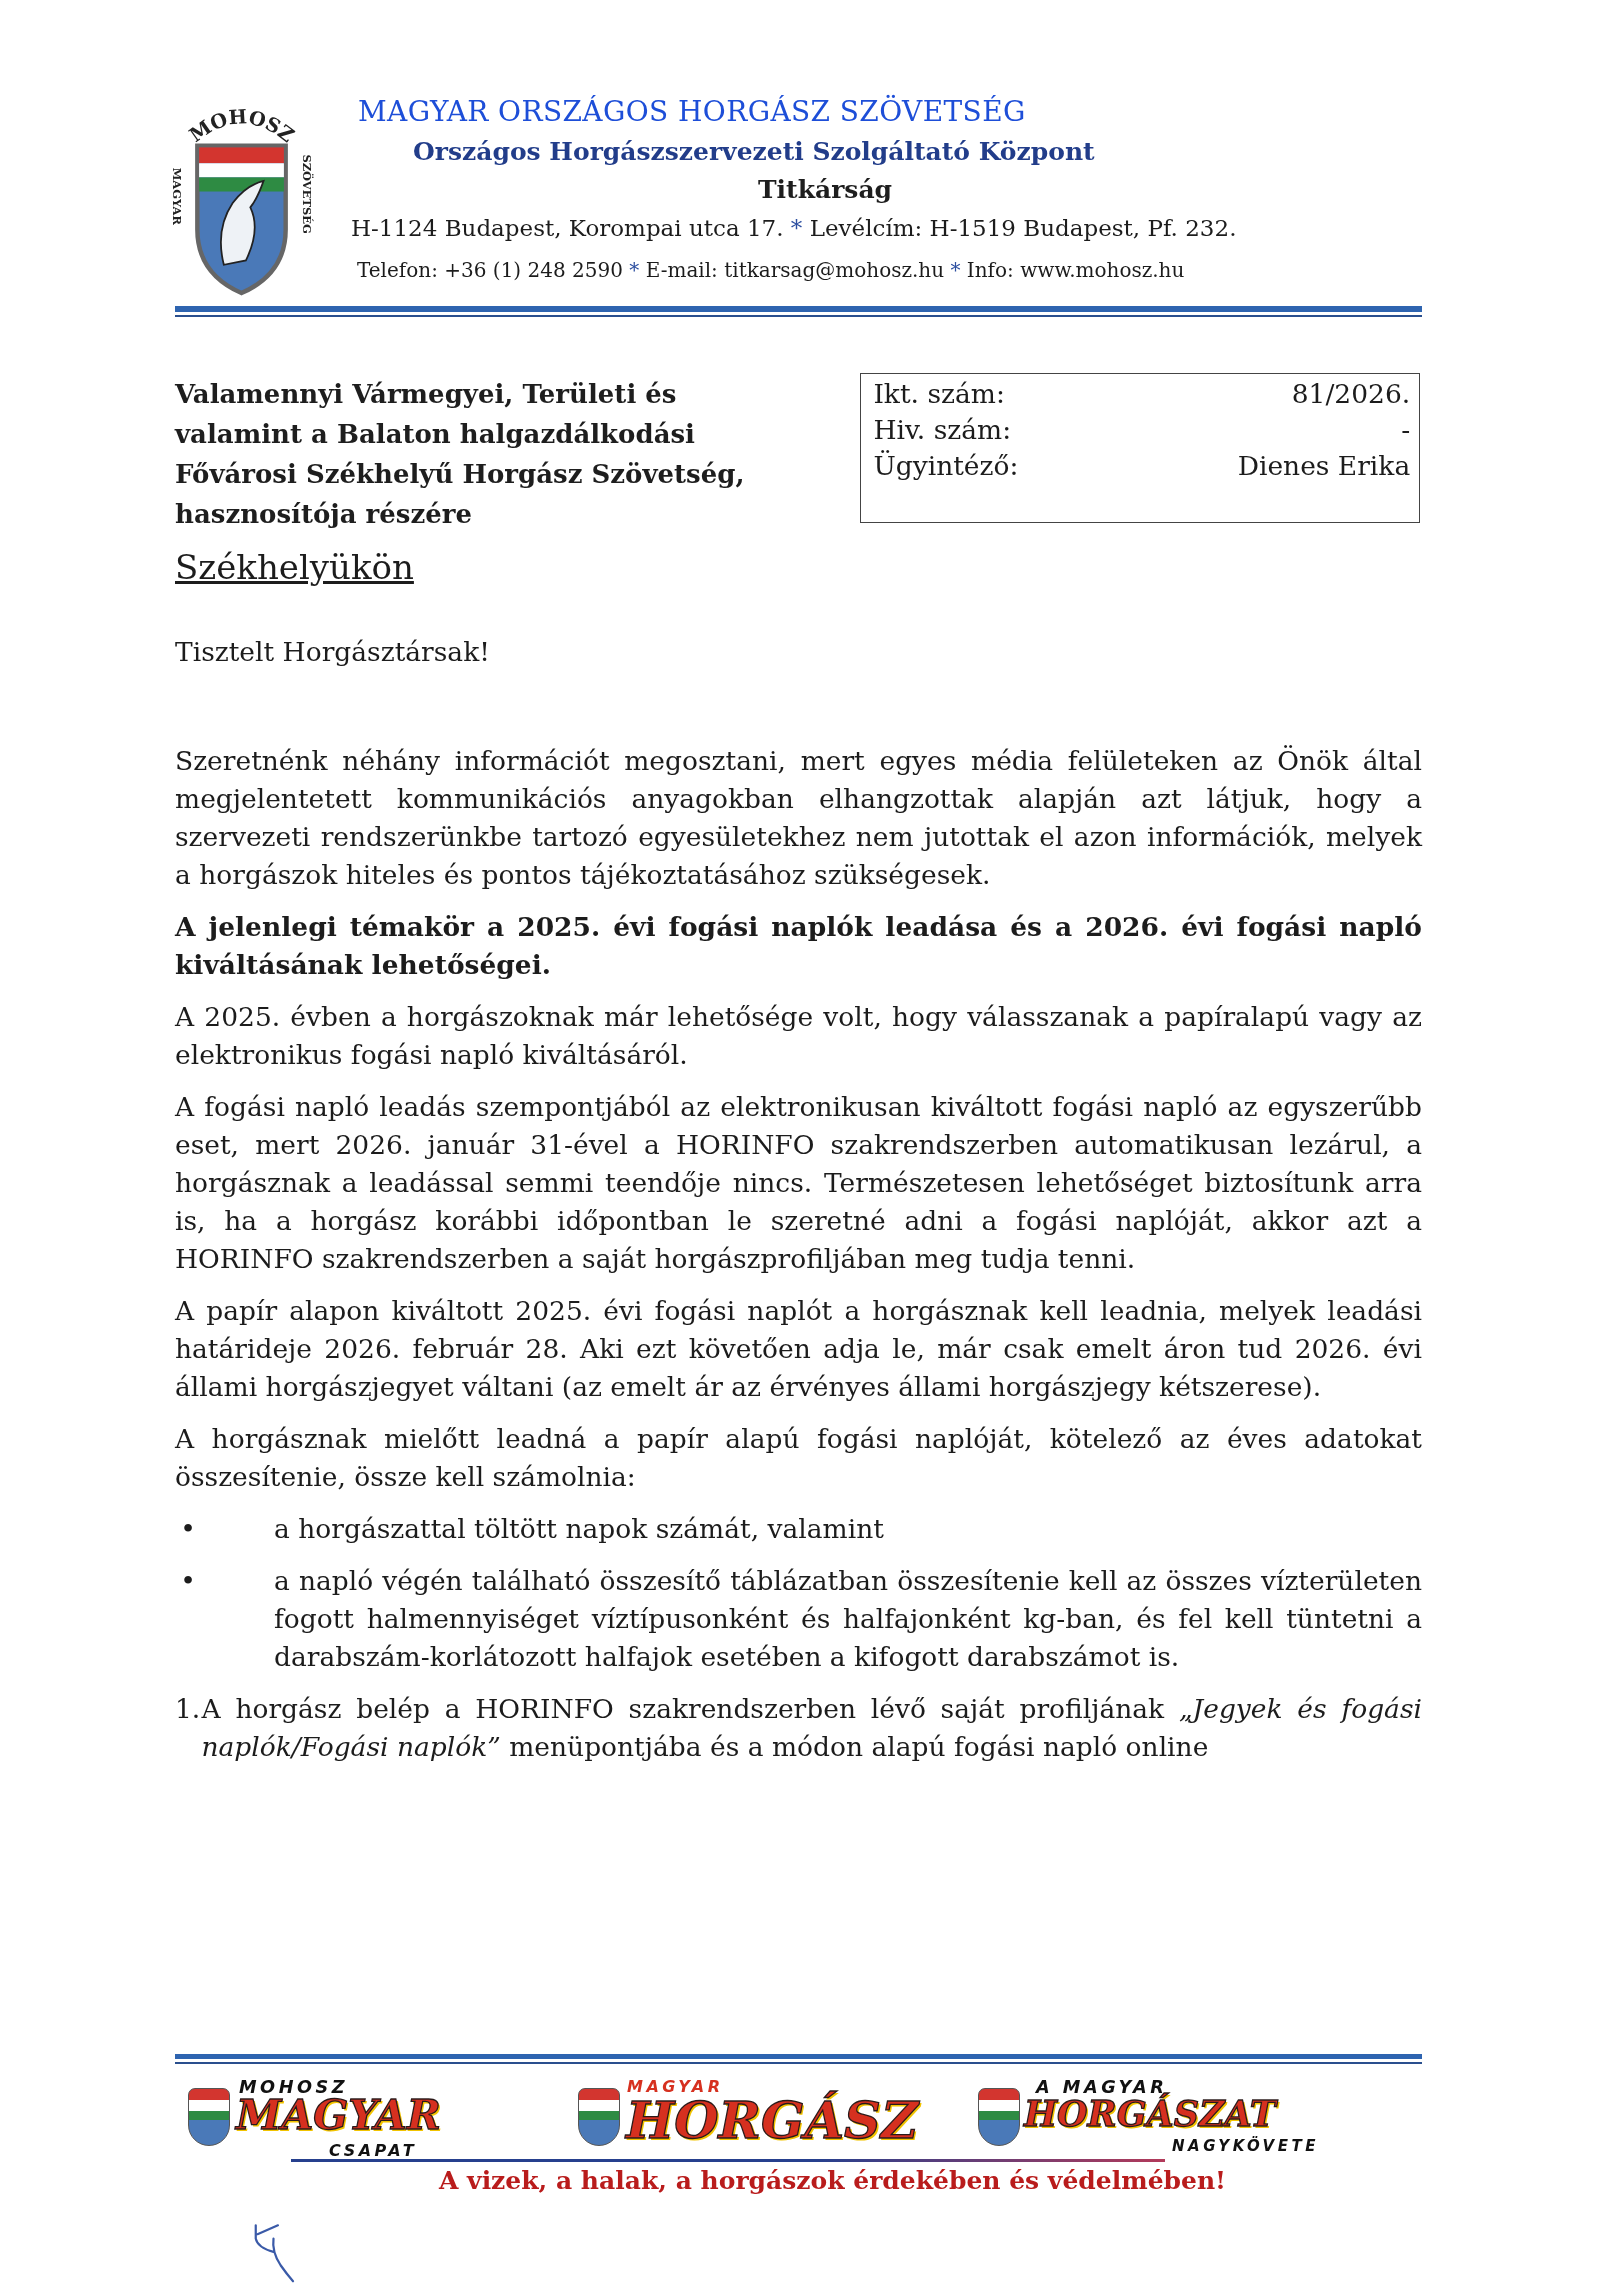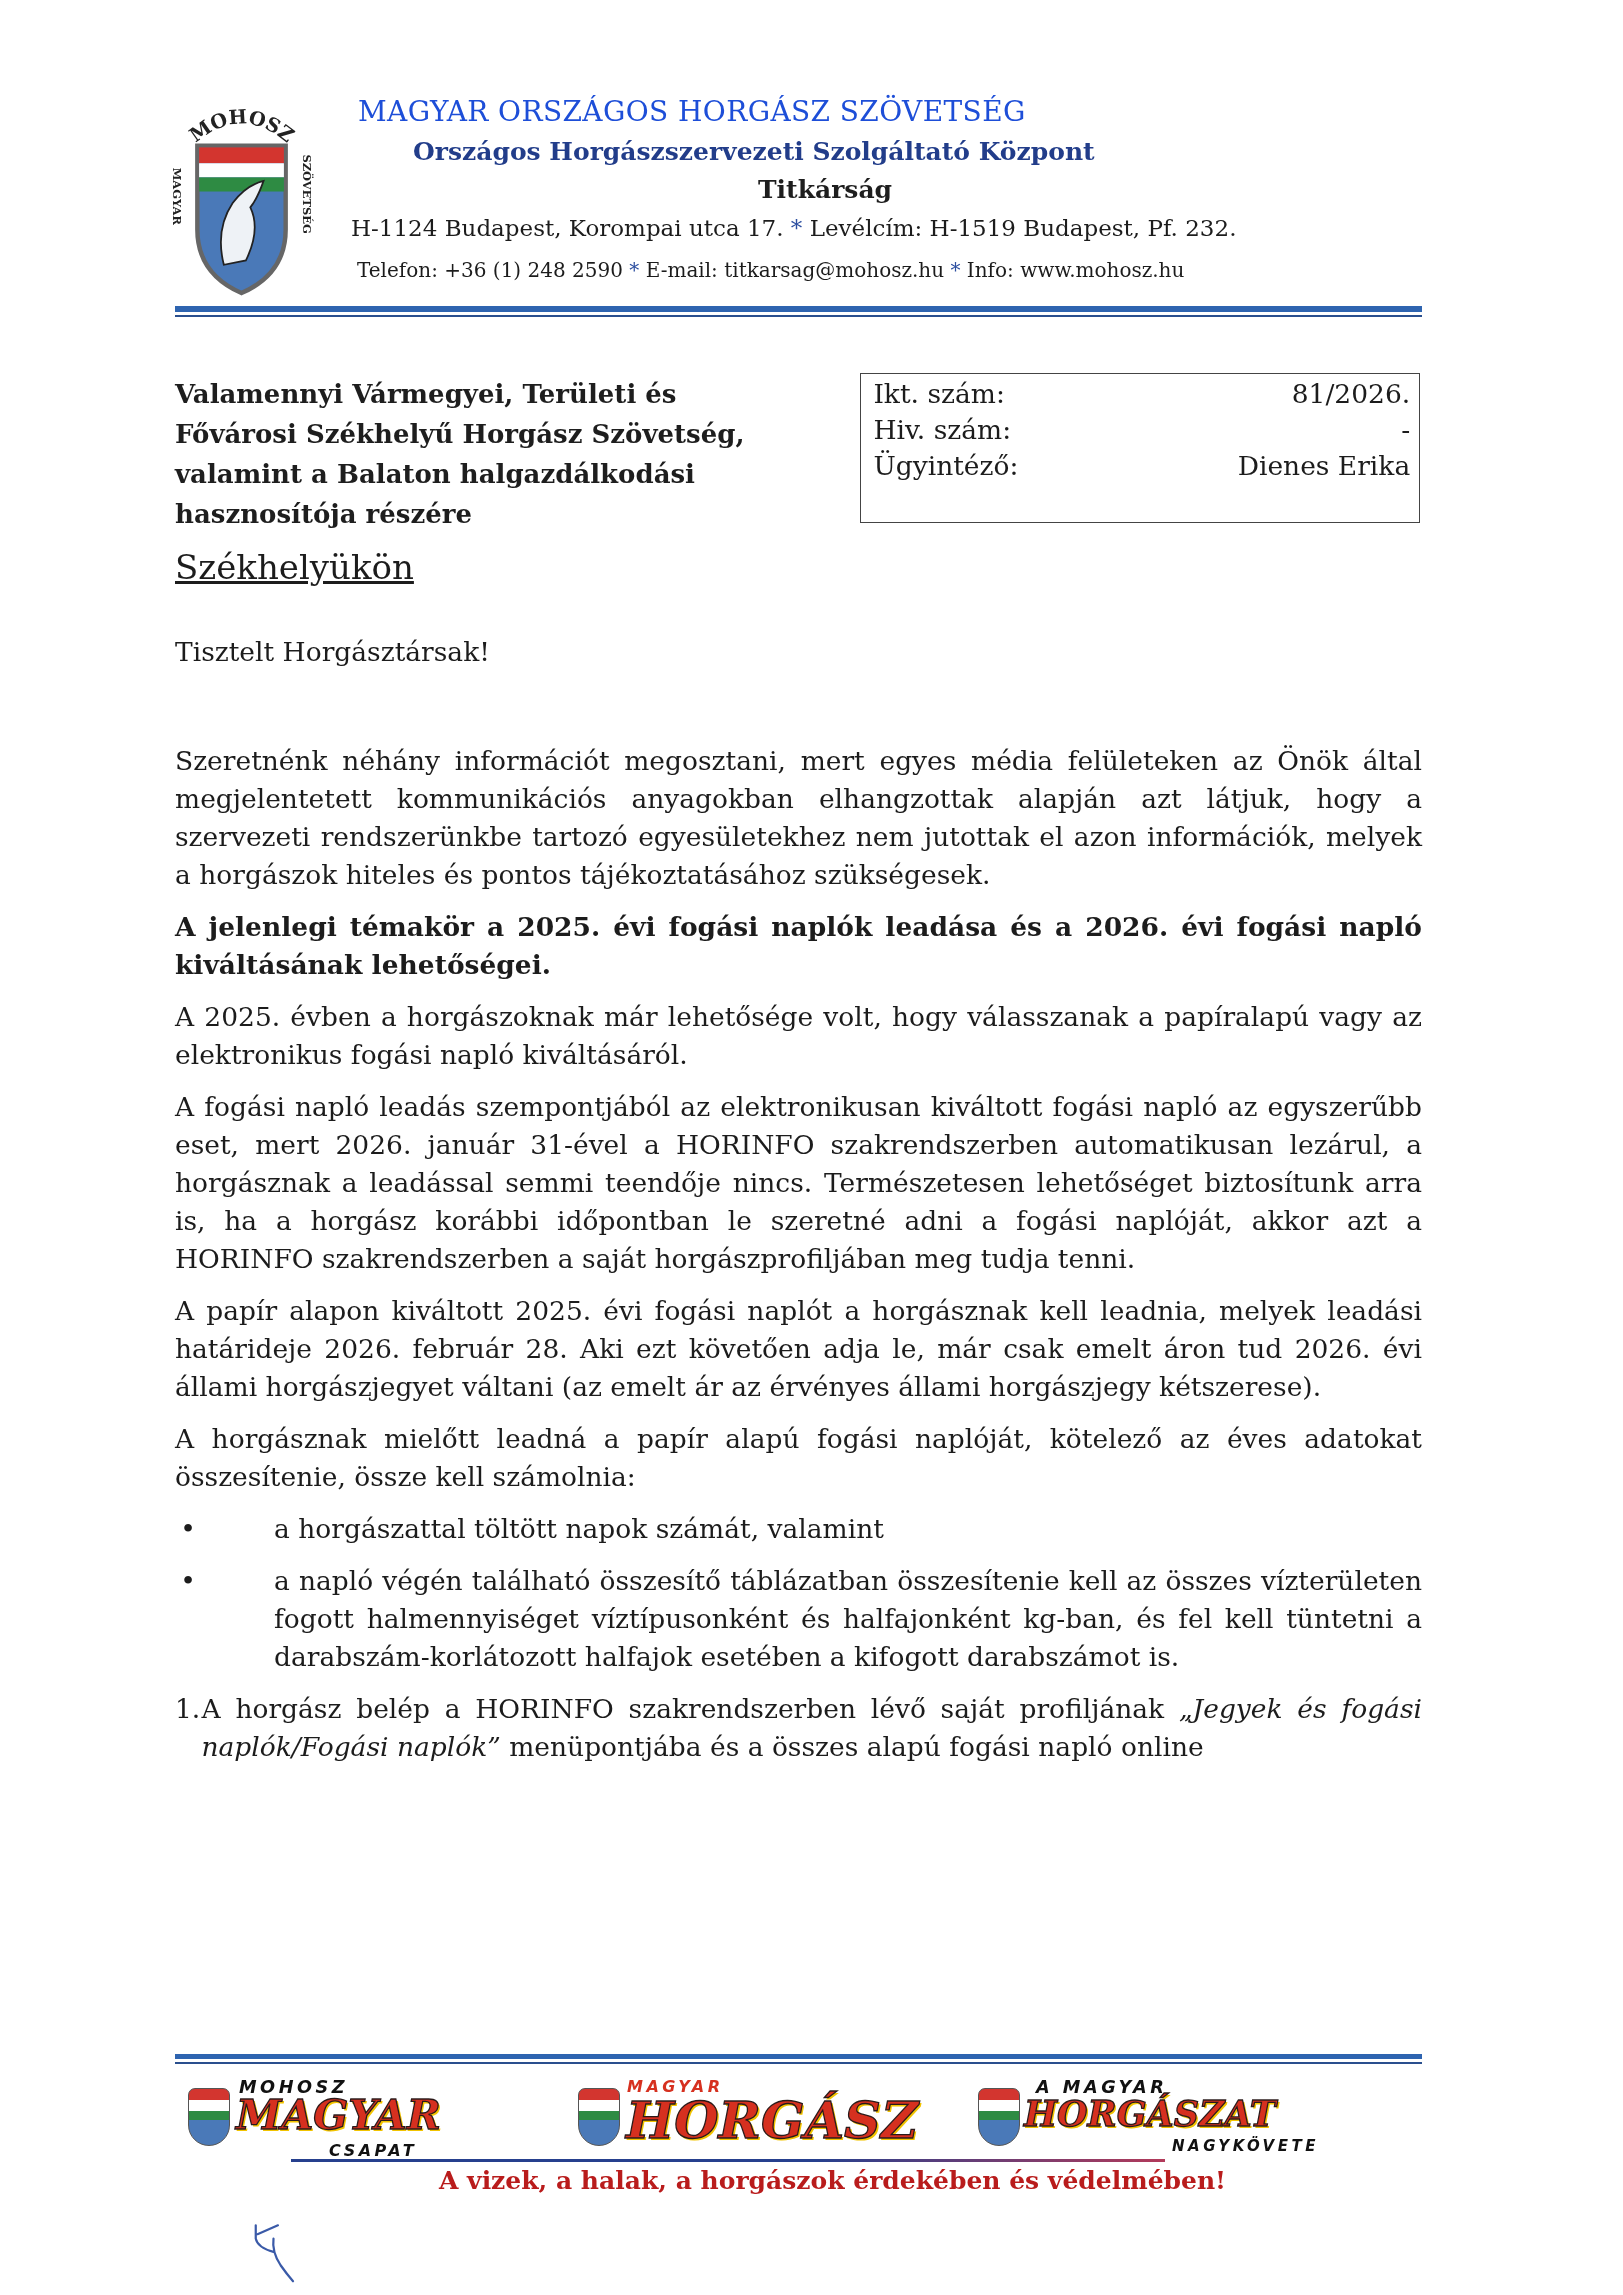--- a/index.html
+++ b/index.html
@@ -87,22 +87,22 @@
   <span>Info: www.mohosz.hu</span>
 </div>
 <div class="abs rule" style="top:306px;">
   <div class="thick"></div>
     <div class="gap"></div>
     <div class="thin"></div>
 </div>
 
 <div class="abs addressee">
   <div>Valamennyi Vármegyei, Területi és</div>
+  <div>valamint a Balaton halgazdálkodási</div>
   <div>Fővárosi Székhelyű Horgász Szövetség,</div>
-  <div>valamint a Balaton halgazdálkodási</div>
   <div>hasznosítója részére</div>
 </div>
 <div class="abs seat">Székhelyükön</div>
 
 <div class="abs refbox">
   <div class="ref-row">
     <span>Ikt. szám:</span>
     <span>81/2026.</span>
   </div>
   <div class="ref-row">
@@ -129,21 +129,21 @@
       <span class="bullet">•</span>
       <span>a horgászattal töltött napok számát, valamint</span>
     </li>
     <li>
       <span class="bullet">•</span>
       <span>a napló végén található összesítő táblázatban összesítenie kell az összes vízterületen fogott halmennyiséget víztípusonként és halfajonként kg-ban, és fel kell tüntetni a darabszám-korlátozott halfajok esetében a kifogott darabszámot is.</span>
     </li>
   </ul>
   <div class="numbered">
     <span class="num">1.</span>
-    <span>A horgász belép a HORINFO szakrendszerben lévő saját profiljának </span><span class="it">„Jegyek és fogási naplók/Fogási naplók”</span><span> menüpontjába és a összes alapú fogási napló online</span>
+    <span>A horgász belép a HORINFO szakrendszerben lévő saját profiljának </span><span class="it">„Jegyek és fogási naplók/Fogási naplók”</span><span> menüpontjába és a módon alapú fogási napló online</span>
   </div>
 </div>
 
 <div class="abs frule" style="width:1247px;">
   <div style="height:5.3px;background:#2e64b0;"></div>
     <div style="height:2.6px;background:#fff;"></div>
     <div style="height:1.8px;background:#2a4f8e;"></div>
 </div>
 
 <div class="abs fbrand" style="left:188px;width:283px;">

